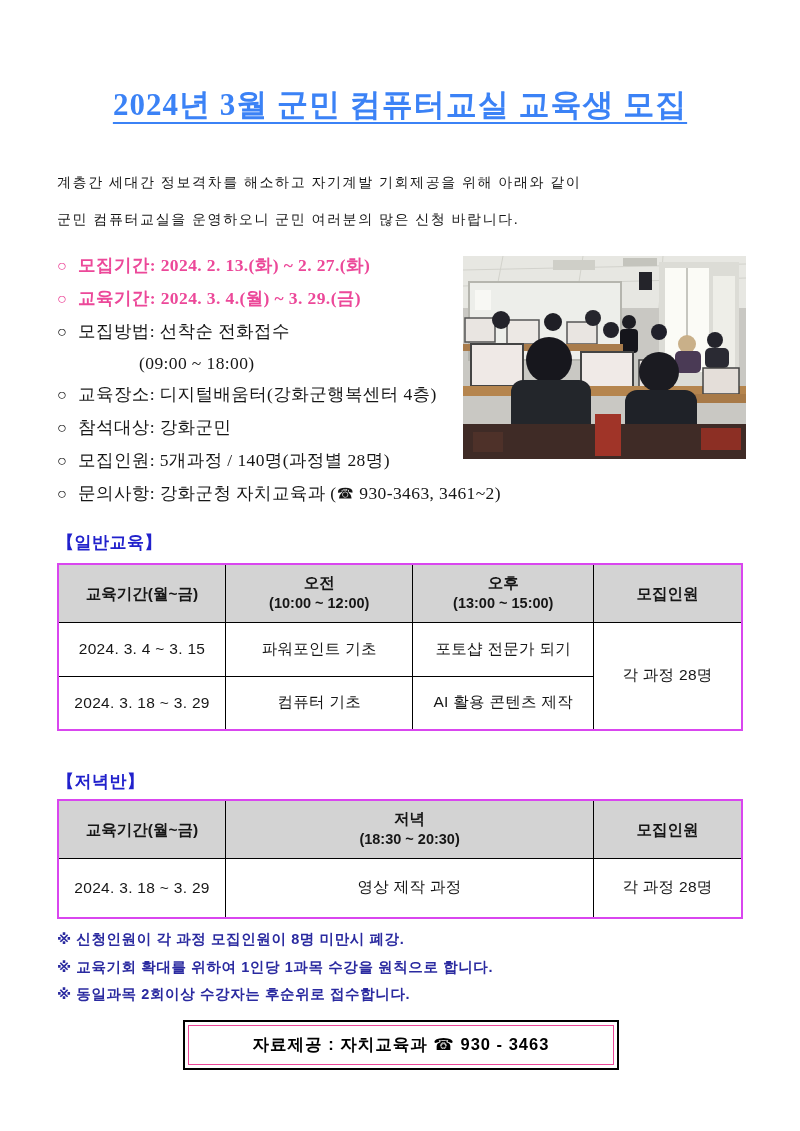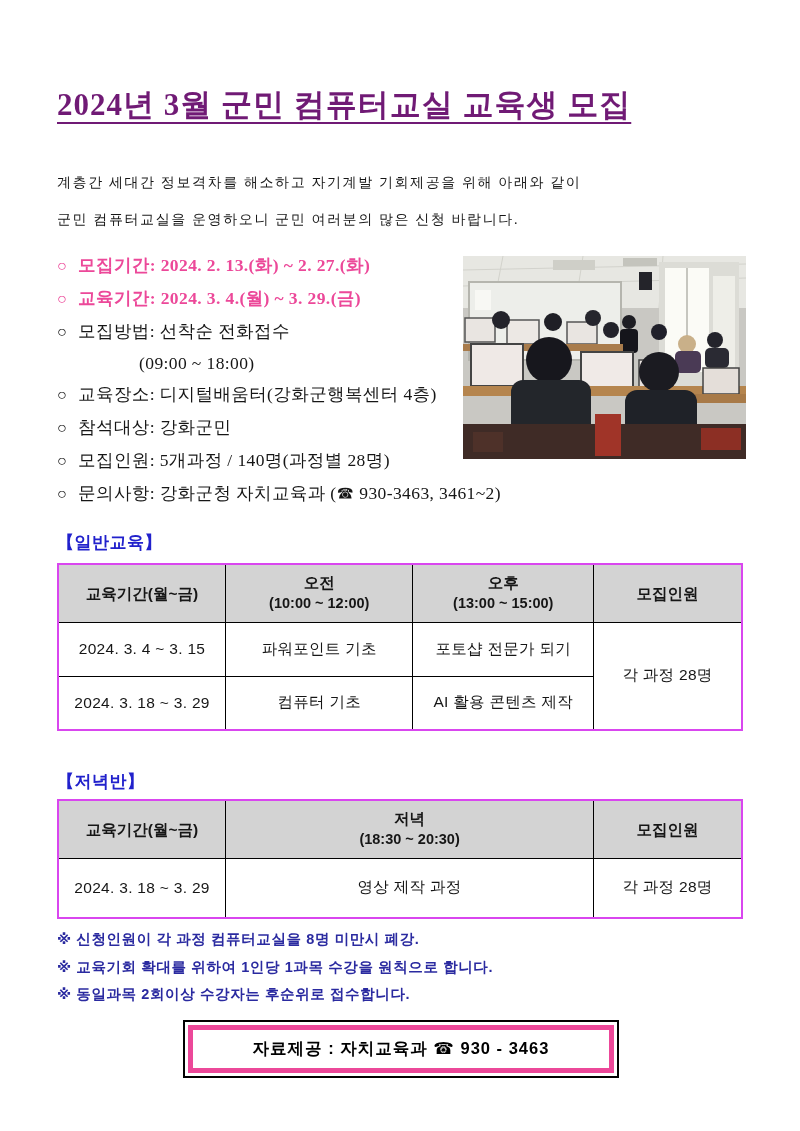--- a/index.html
+++ b/index.html
@@ -6,22 +6,22 @@
   body { background:#ffffff; }
   .page {
     position:relative; width:800px; height:1131px; background:#fff;
     font-family:"Liberation Serif","DejaVu Serif",serif; color:#161616;
     overflow:hidden;
   }
   .abs { position:absolute; left:57px; width:686px; }
 
   
   .doc-title {
-    top:84px; text-align:left; font-size:31px; font-weight:bold;
-    letter-spacing:1px; color:#701a75;
+    top:84px; text-align:center; font-size:31px; font-weight:bold;
+    letter-spacing:1px; color:#3b82f6;
   }
   .doc-title span {
     text-decoration:underline; text-decoration-thickness:2px; text-underline-offset:7px;
   }
 
   
   .intro { top:164px; font-size:14px; line-height:37px; letter-spacing:1.6px; }
 
   
   .info-list { top:249px; font-size:17.5px; }
@@ -64,21 +64,21 @@
     font-weight:bold; font-size:14.5px; color:#2a2aa0; line-height:27.5px;
     letter-spacing:0.6px;
   }
 
   
   .credit-outer {
     top:1020px; left:183px; width:436px; border:2px solid #000; padding:3px;
     background:#fff;
   }
   .credit-inner {
-    border:5px solid #ec4899; text-align:center; padding:8px 0;
+    border:1px solid #ec4899; text-align:center; padding:8px 0;
     font-family:"Liberation Sans","DejaVu Sans",sans-serif;
     font-weight:bold; font-size:16.5px; letter-spacing:1px; color:#000;
   }
 </style>
 </head>
 <body>
 
 <div class="page">
 
   <div class="abs doc-title">
@@ -234,21 +234,21 @@
     <tbody>
       <tr>
         <td>2024. 3. 18 ~ 3. 29</td>
         <td>영상 제작 과정</td>
         <td>각 과정 28명</td>
       </tr>
     </tbody>
   </table>
 
   <div class="abs notes">
-    <div>※ 신청인원이 각 과정 컴퓨터교실을 8명 미만시 폐강.</div>
+    <div>※ 신청인원이 각 과정 모집인원이 8명 미만시 폐강.</div>
     <div>※ 교육기회 확대를 위하여 1인당 1과목 수강을 원칙으로 합니다.</div>
     <div>※ 동일과목 2회이상 수강자는 후순위로 접수합니다.</div>
   </div>
 
   <div class="abs credit-outer" style="width:436px;">
     <div class="credit-inner">자료제공 : 자치교육과 ☎ 930 - 3463</div>
   </div>
 
 </div>
 

